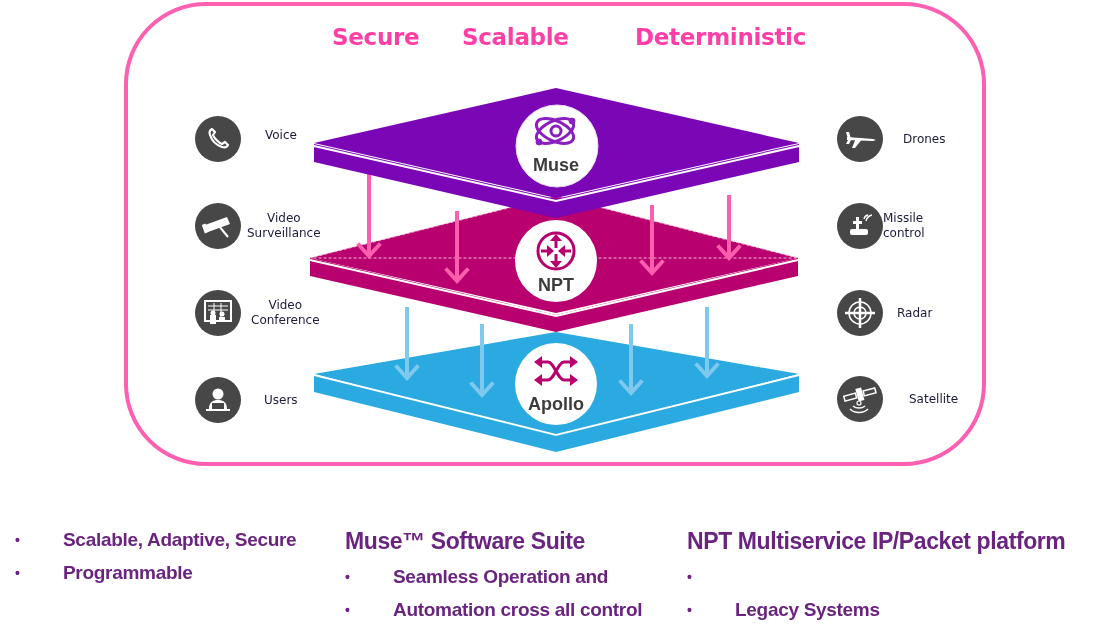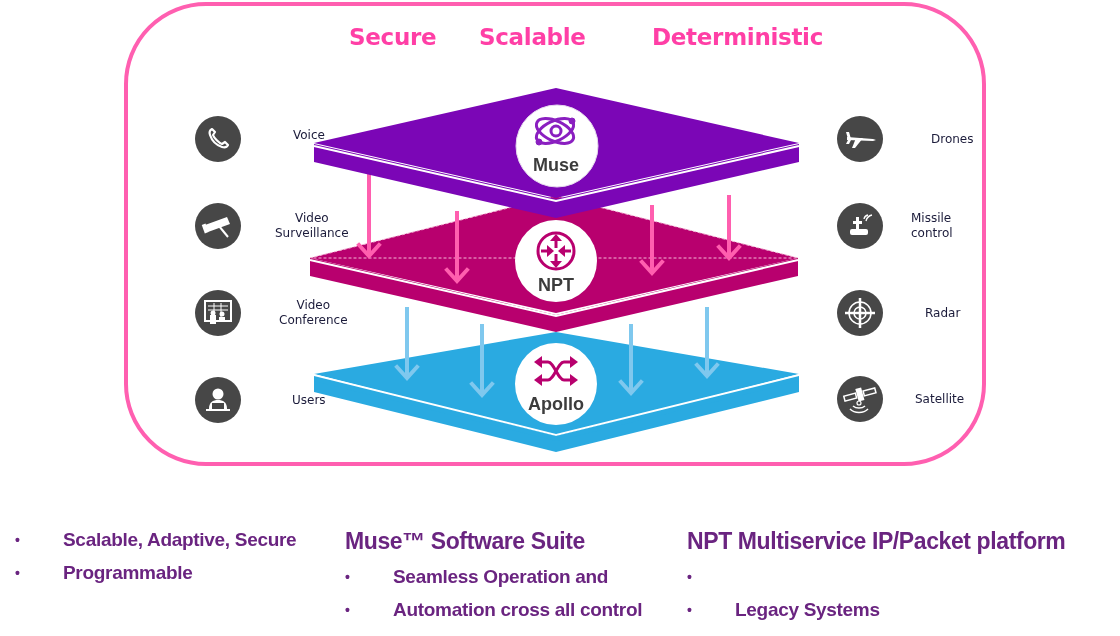--- a/index.html
+++ b/index.html
@@ -1,23 +1,23 @@
 <!DOCTYPE html>
 <html><head>
 <meta charset="utf-8">
 <style>
   html, body { margin: 0; padding: 0; background: #ffffff; }
   body { width: 1120px; height: 636px; position: relative; overflow: hidden;
          font-family: "Liberation Sans", sans-serif; }
   .frame { position: absolute; left: 124px; top: 2px; width: 862px; height: 464px;
            border: 4px solid #ff5fb0; border-radius: 82px; box-sizing: border-box; }
   .tagline { position: absolute; top: 24px; font-size: 23px; font-weight: bold; color: #ff3fa6;
-             font-family: "DejaVu Sans", sans-serif; letter-spacing: -0.3px; margin-left: 17px; }
+             font-family: "DejaVu Sans", sans-serif; letter-spacing: -0.3px; }
   #stack { position: absolute; left: 0; top: 0; }
-  .app { position: absolute; display: flex; align-items: center; gap: 28px; }
+  .app { position: absolute; display: flex; align-items: center; }
   .app .ic { width: 46px; height: 46px; border-radius: 50%; background: #474747;
              display: flex; align-items: center; justify-content: center; flex: 0 0 46px; }
   .app .lbl { font-family: "DejaVu Sans", sans-serif; font-size: 12px; color: #1b1b3a;
               text-align: center; line-height: 15px; }
   .bottom { position: absolute; top: 528px; color: #6a2480; }
   .bottom h3 { margin: 0 0 10px 0; font-size: 23px; font-weight: bold; letter-spacing: -0.4px; white-space: nowrap; }
   .bottom ul { list-style: none; margin: 0; padding: 0; }
   .bottom li { font-size: 19px; font-weight: bold; height: 33px; line-height: 24px; white-space: nowrap; position: relative; padding-left: 48px; letter-spacing: -0.3px; }
   .bottom li .bul { position: absolute; left: 0; top: 0; font-size: 14px; }
 </style>
@@ -222,21 +222,21 @@
     <svg width="38" height="38" viewBox="0 0 38 38">
         <g transform="rotate(-15 19 15)">
           <rect x="3" y="12" width="12" height="5" fill="none" stroke="#fff" stroke-width="1.5"></rect>
           <rect x="23" y="12" width="12" height="5" fill="none" stroke="#fff" stroke-width="1.5"></rect>
           <rect x="16" y="8" width="6" height="13" fill="#fff"></rect>
         </g>
         <path d="M12,26 A8,6 0 0 0 24,26 M9,29 A11,8 0 0 0 27,29" fill="none" stroke="#fff" stroke-width="1.5"></path>
         <circle cx="18" cy="23" r="2" fill="none" stroke="#fff" stroke-width="1.2"></circle>
       </svg>
   </div>
-  <div class="lbl" style="margin-left: 4px; white-space: pre-line;">Satellite</div>
+  <div class="lbl" style="margin-left: 26px; white-space: pre-line;">Satellite</div>
 </div>
 
 <div class="bottom" style="left:15px">
   <ul>
     <li><span class="bul">•</span><span>Scalable, Adaptive, Secure</span></li>
     <li><span class="bul">•</span><span>Programmable</span></li>
   </ul>
 </div>
 <div class="bottom" style="left:345px">
   <h3>Muse™ Software Suite</h3>

